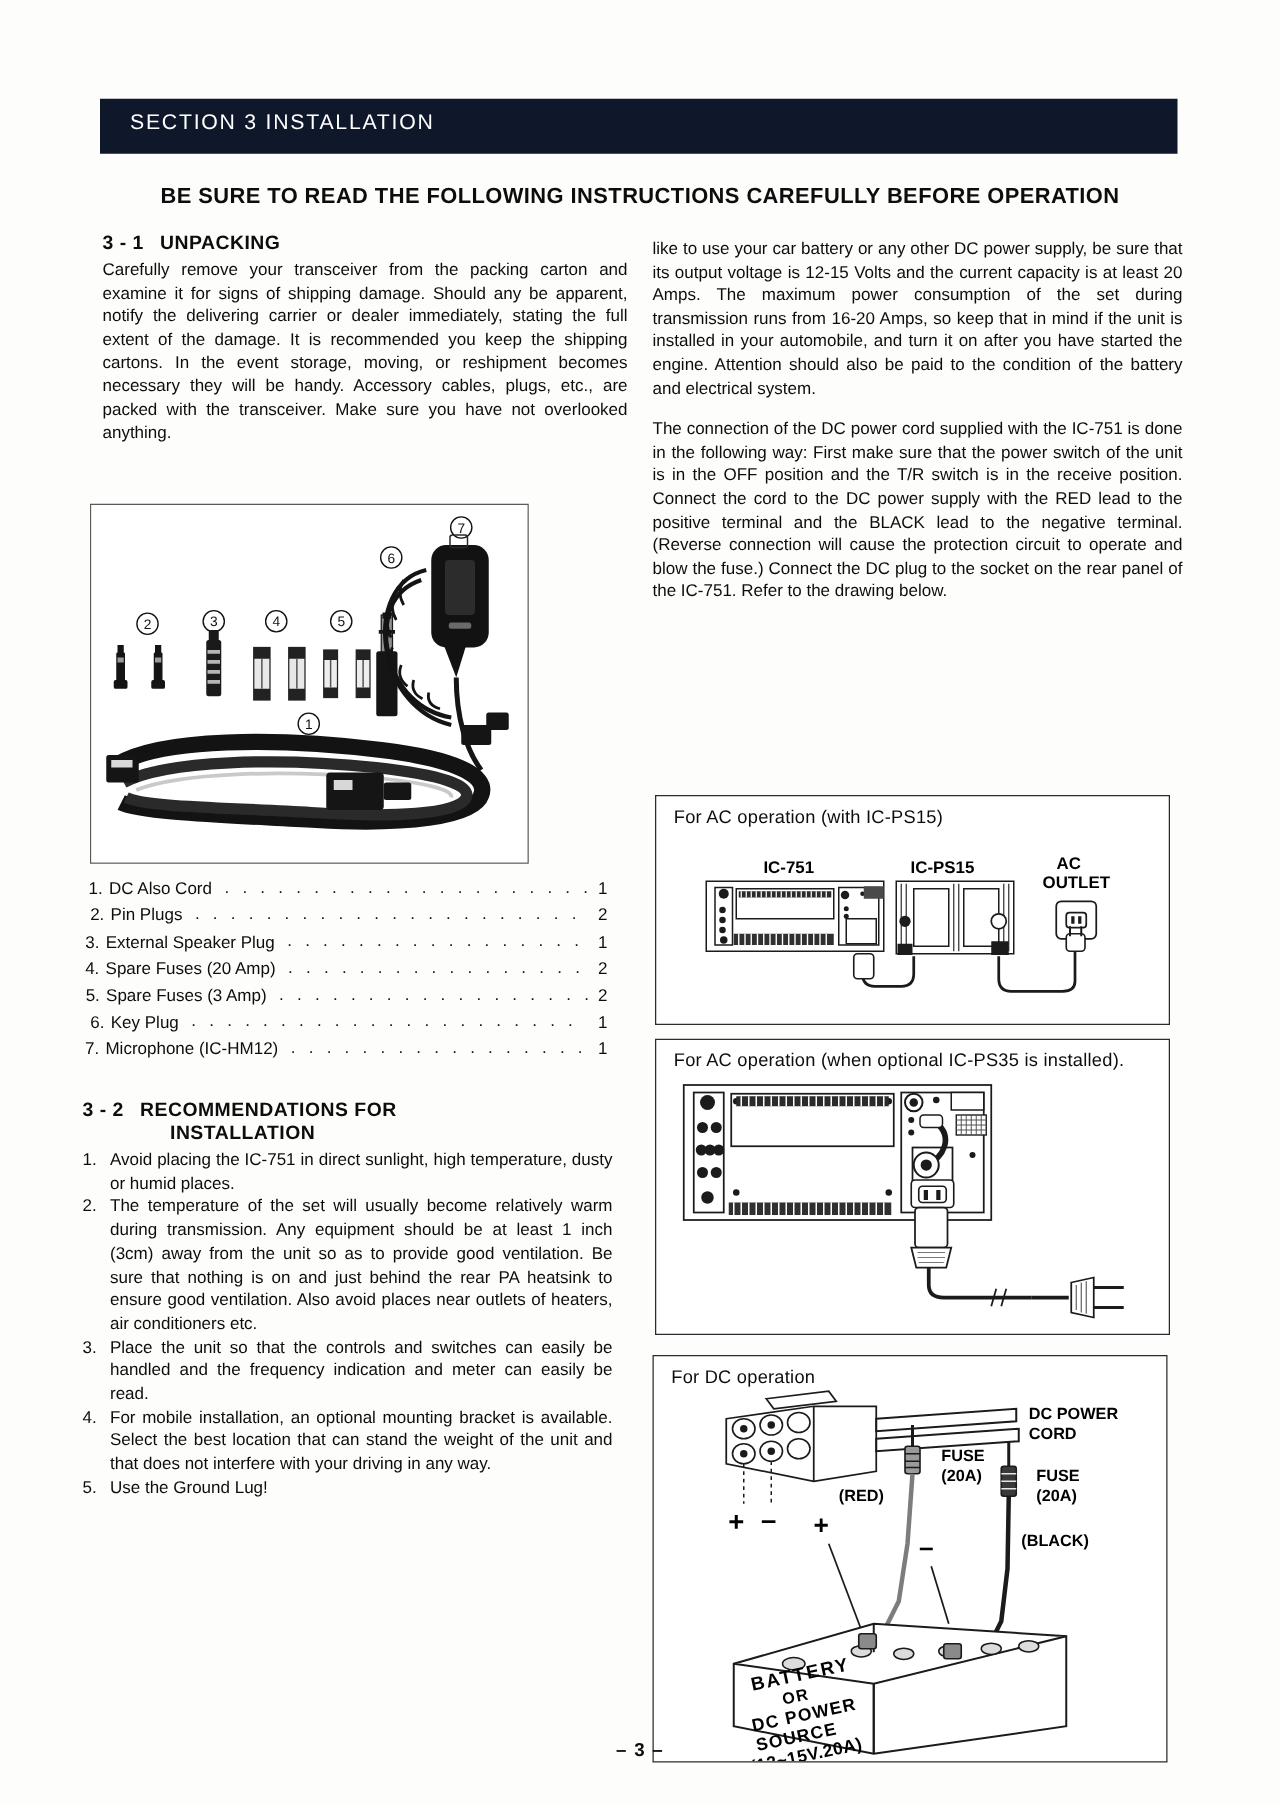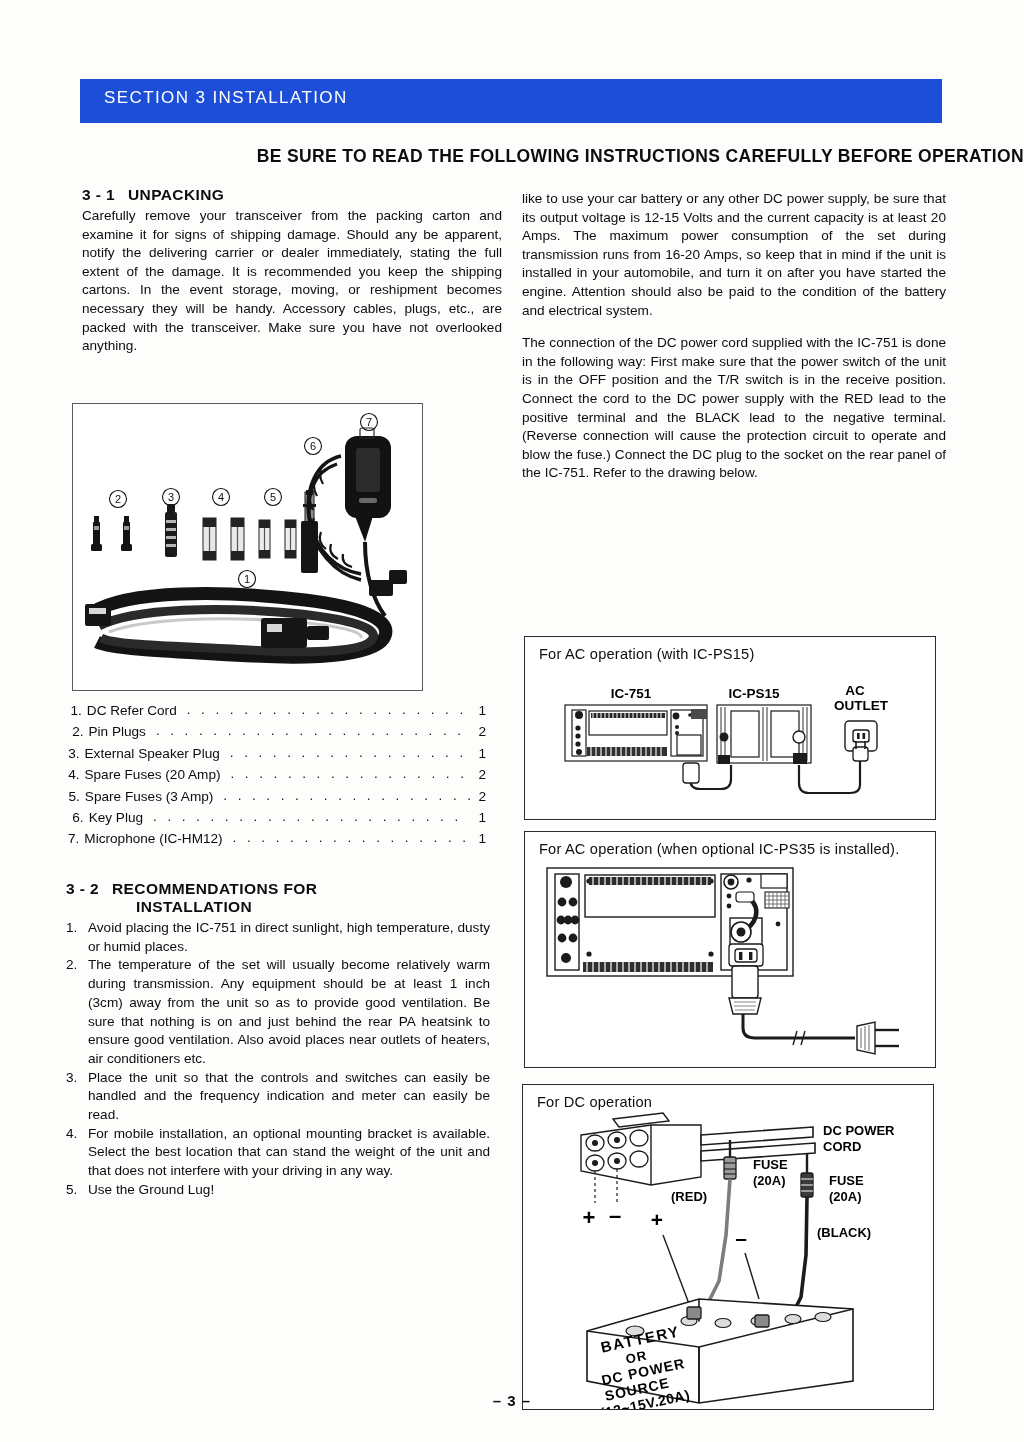--- a/index.html
+++ b/index.html
@@ -7,29 +7,29 @@
     width:1024px;height:1442px;position:relative;overflow:hidden;
     font-family:"Liberation Sans", sans-serif;
     color:#0d0d0d;
     -webkit-font-smoothing:antialiased;
   }
   .page{position:absolute;inset:0;background:#fdfdfc;}
 
   
   .section-band{
     position:absolute;left:80px;top:79px;width:862px;height:44px;
-    background:#1d4ed8;
+    background:#0f172a;
   }
   .section-band .band-label{
     position:absolute;left:24px;top:9px;
     color:#fff;font-size:17px;letter-spacing:1.4px;font-weight:500;
     font-family:"Liberation Sans", sans-serif;
   }
   .notice{
-    position:absolute;left:0;right:0;top:146px;text-align:right;
+    position:absolute;left:0;right:0;top:146px;text-align:center;
     font-size:17.5px;font-weight:700;letter-spacing:.35px;
   }
 
   
   .col-left{position:absolute;left:82px;top:186px;width:420px;}
   .col-right{position:absolute;left:522px;top:190px;width:424px;}
 
   h2.head{
     font-size:15.5px;font-weight:700;margin:0 0 3px 0;letter-spacing:.4px;
   }
@@ -227,21 +227,21 @@
       <g fill="#d8d8d8">
         <rect x="16" y="204" width="17" height="6"></rect>
         <rect x="194" y="220" width="15" height="8"></rect>
       </g>
     </svg>
   </div>
 
   <div class="parts">
     <div class="row">
       <span class="idx">1.</span>
-      <span class="nm">DC Refer Cord</span>
+      <span class="nm">DC Also Cord</span>
       <span class="dots">. . . . . . . . . . . . . . . . . . . . . . . . . . . .</span>
       <span class="qty">1</span>
     </div>
     <div class="row">
       <span class="idx">2.</span>
       <span class="nm">Pin Plugs</span>
       <span class="dots">. . . . . . . . . . . . . . . . . . . . . . . . . . . .</span>
       <span class="qty">2</span>
     </div>
     <div class="row">

